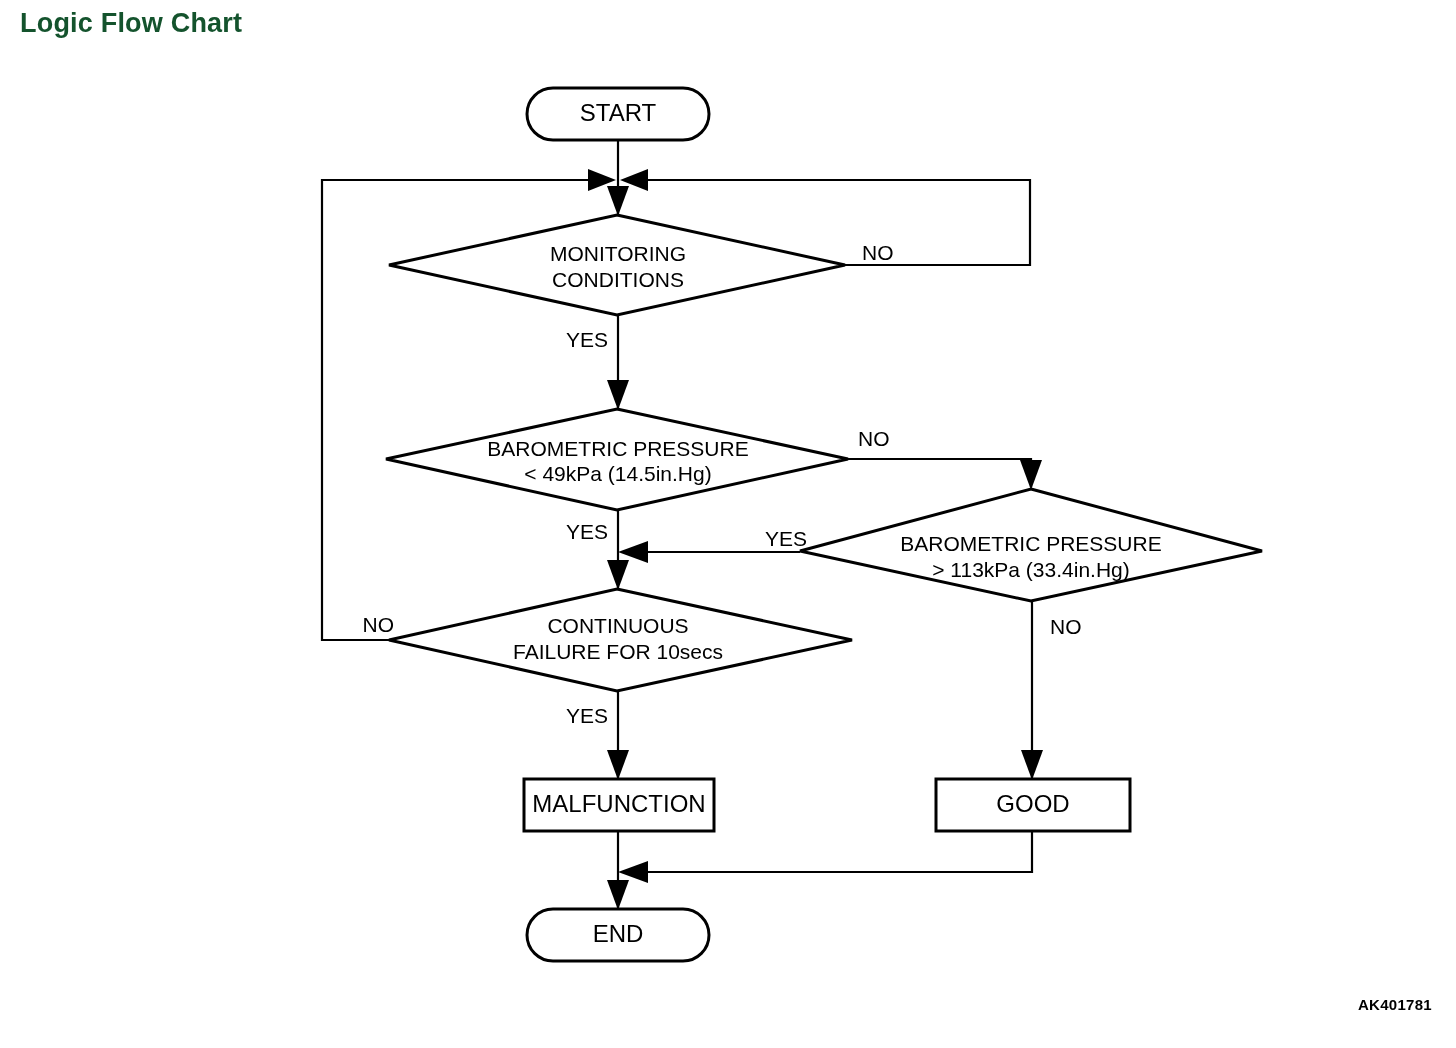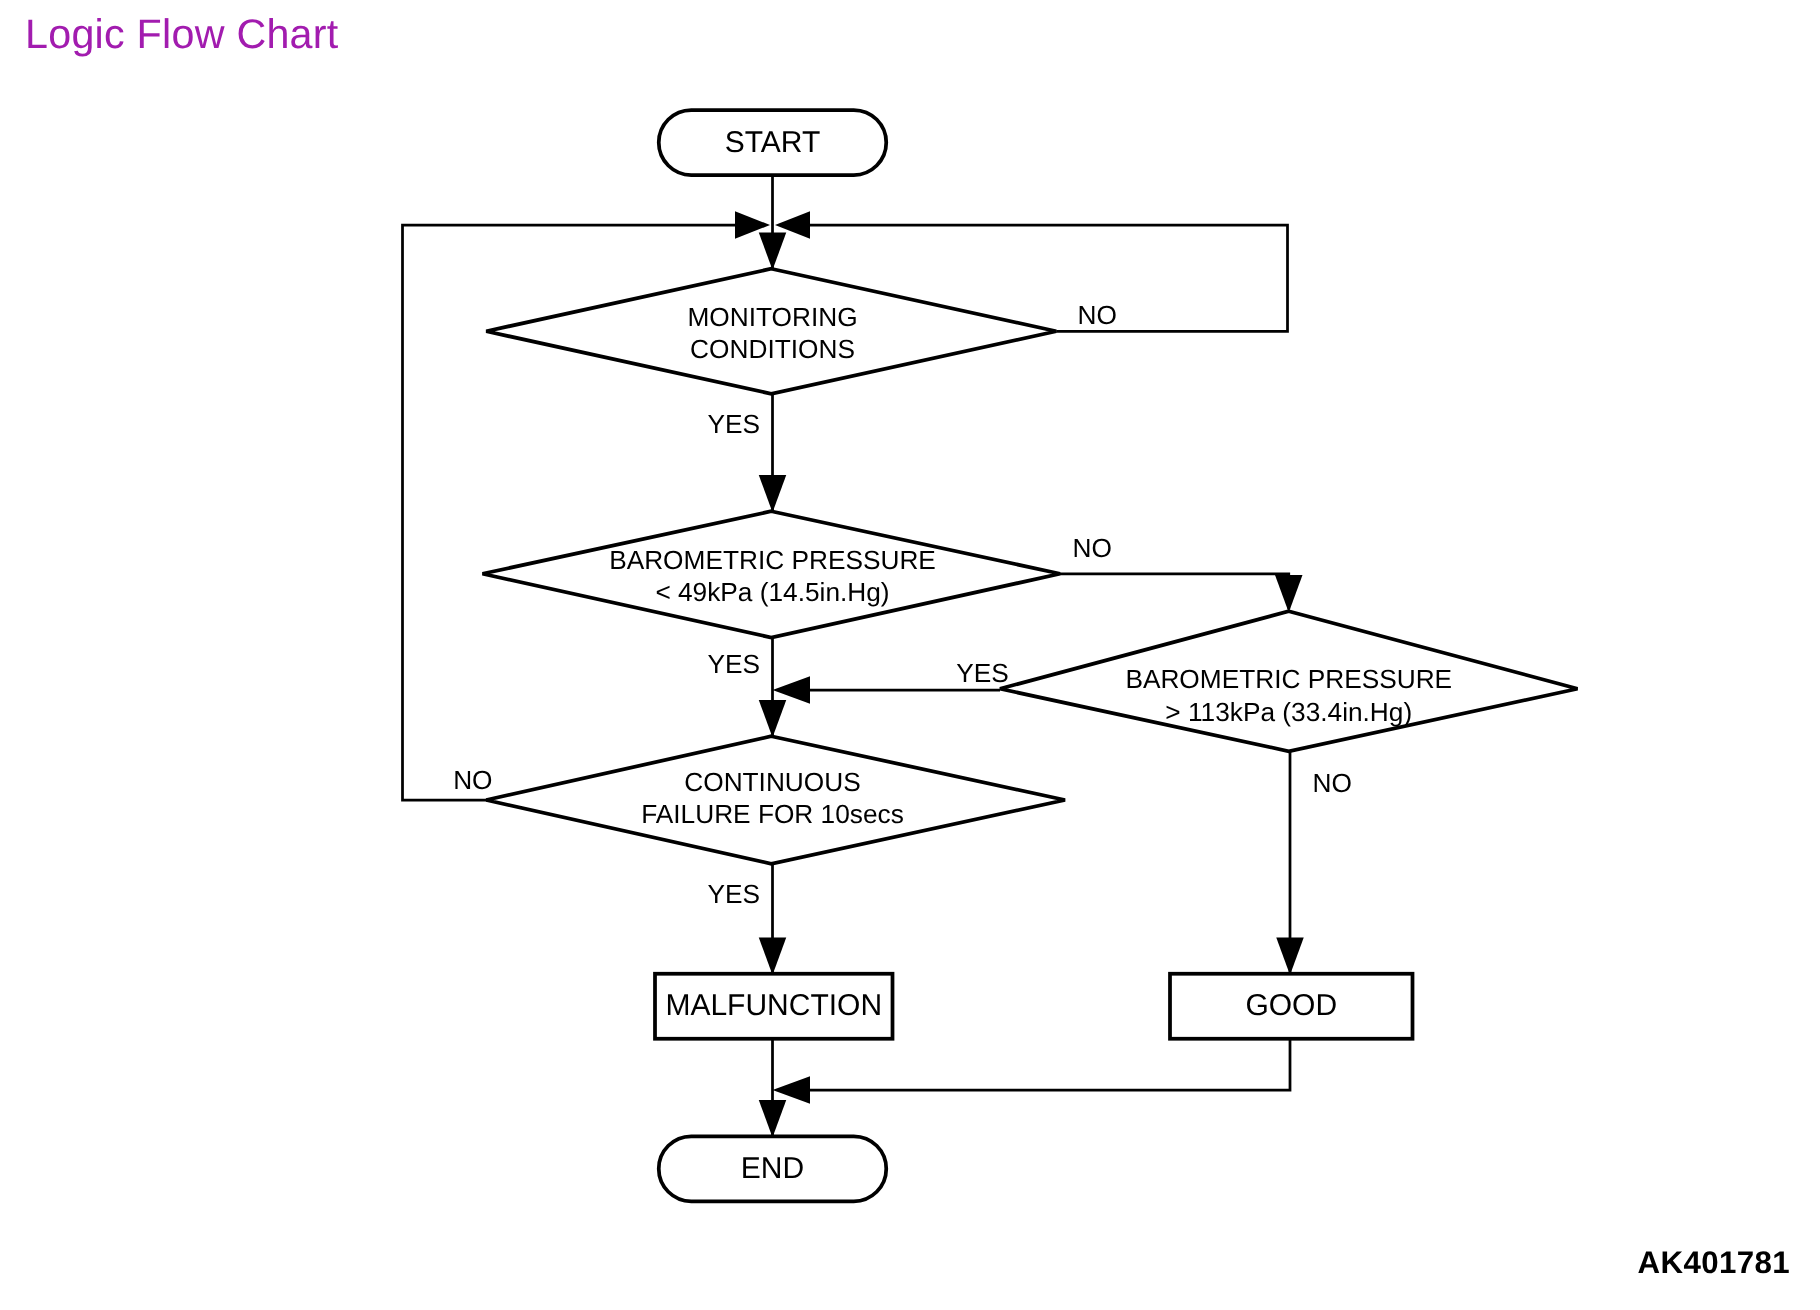--- a/index.html
+++ b/index.html
@@ -11,31 +11,31 @@
     width: 1456px;
     height: 1048px;
     position: relative;
     font-family: "Liberation Sans", sans-serif;
     overflow: hidden;
   }
   #page-title {
     position: absolute;
     left: 20px;
     top: 8px;
-    font-size: 33px;
-    font-weight: normal;
-    color: #a21caf;
+    font-size: 27px;
+    font-weight: bold;
+    color: #14532d;
     letter-spacing: 0.2px;
     white-space: nowrap;
   }
   #figure-id {
     position: absolute;
     right: 24px;
     top: 996px;
-    font-size: 25px;
+    font-size: 15px;
     font-weight: bold;
     color: #000000;
     letter-spacing: 0.3px;
   }
   #flow-svg {
     position: absolute;
     left: 0;
     top: 0;
   }
   .node-shape {

